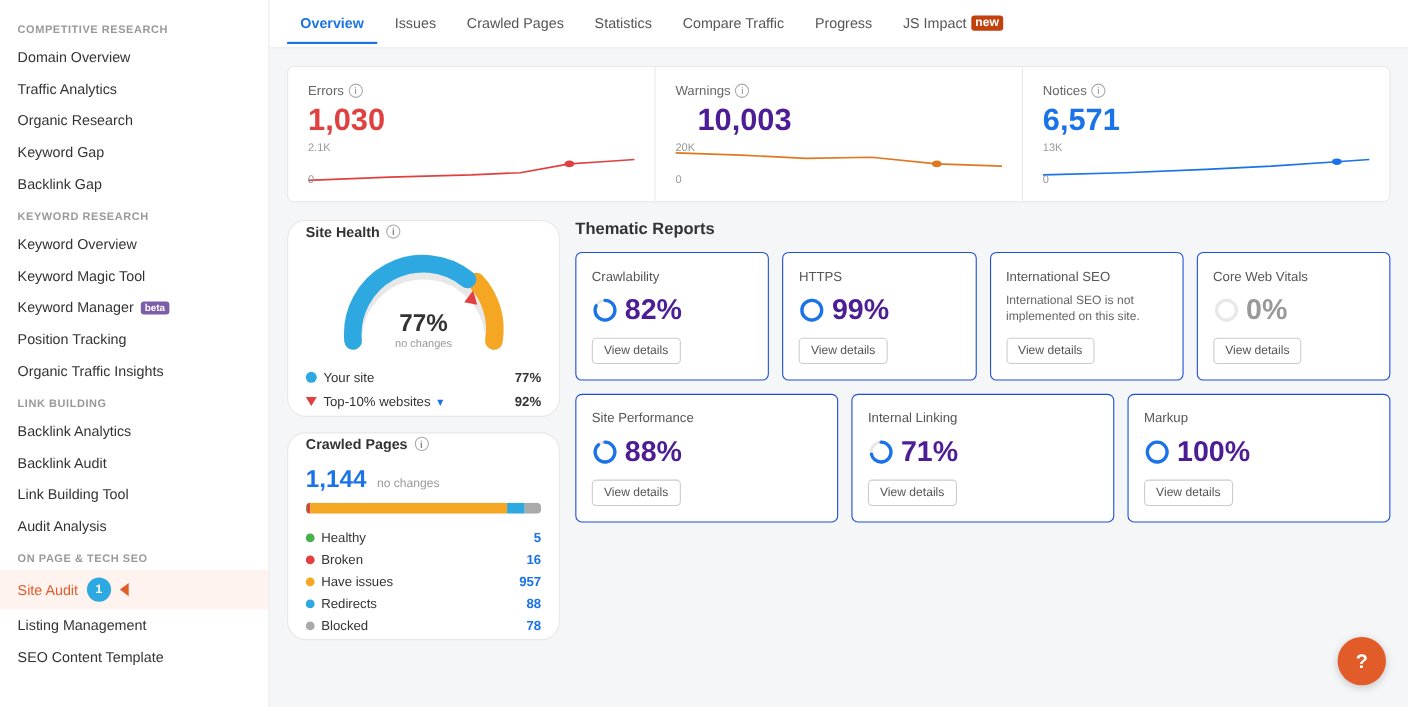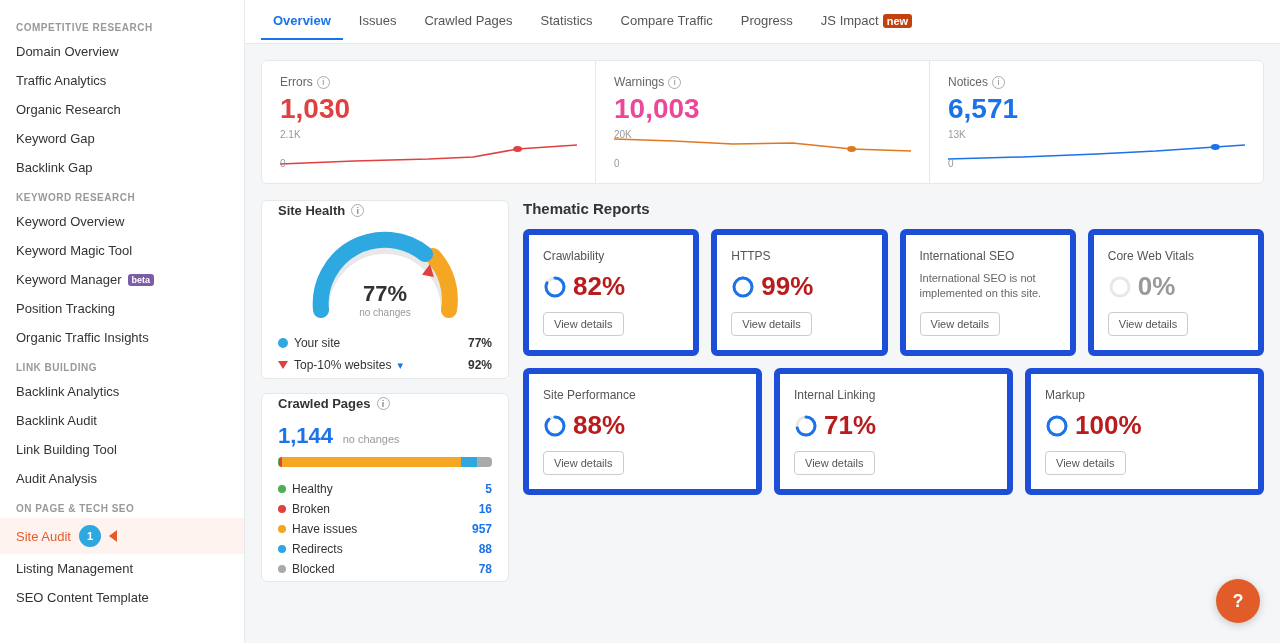--- a/index.html
+++ b/index.html
@@ -145,21 +145,21 @@
       display: flex;
       align-items: center;
       gap: 4px;
     }
     .metric-value {
       font-size: 28px;
       font-weight: 700;
       margin-bottom: 4px;
     }
     .metric-value.error { color: #e04040; }
-    .metric-value.warning { color: #ec4899; }
+    .metric-value.warning { color: #4c1d95; margin-left: 20px; }
     .metric-value.notice { color: #1a73e8; }
     .metric-mini-chart {
       height: 40px;
       position: relative;
       margin-top: 4px;
     }
     .mini-chart-line {
       width: 100%;
       height: 100%;
     }
@@ -200,21 +200,21 @@
     .left-panels {
       width: 248px;
       min-width: 248px;
       display: flex;
       flex-direction: column;
       gap: 14px;
     }
     .panel {
       background: #fff;
       border: 1px solid #e8e8e8;
-      border-radius: 6px;
+      border-radius: 17px;
       padding: 2px 16px;
     }
     .panel-title {
       font-size: 13px;
       font-weight: 600;
       color: #333;
       margin-bottom: 12px;
       display: flex;
       align-items: center;
       gap: 6px;
@@ -313,33 +313,33 @@
       margin-bottom: 12px;
     }
     .thematic-grid {
       display: grid;
       grid-template-columns: repeat(4, 1fr);
       gap: 12px;
       margin-bottom: 12px;
     }
     .thematic-card {
       background: #fff;
-      border: 6px solid #1d4ed8;
+      border: 1px solid #1d4ed8;
       border-radius: 6px;
       padding: 14px;
     }
     .thematic-card-title {
       font-size: 12px;
       color: #555;
       margin-bottom: 8px;
     }
     .thematic-card-value {
       font-size: 26px;
       font-weight: 700;
-      color: #b91c1c;
+      color: #4c1d95;
       margin-bottom: 10px;
       display: flex;
       align-items: center;
       gap: 6px;
     }
     .thematic-card-value.gray { color: #999; }
     .view-details-btn {
       display: inline-block;
       padding: 5px 10px;
       border: 1px solid #ccc;

